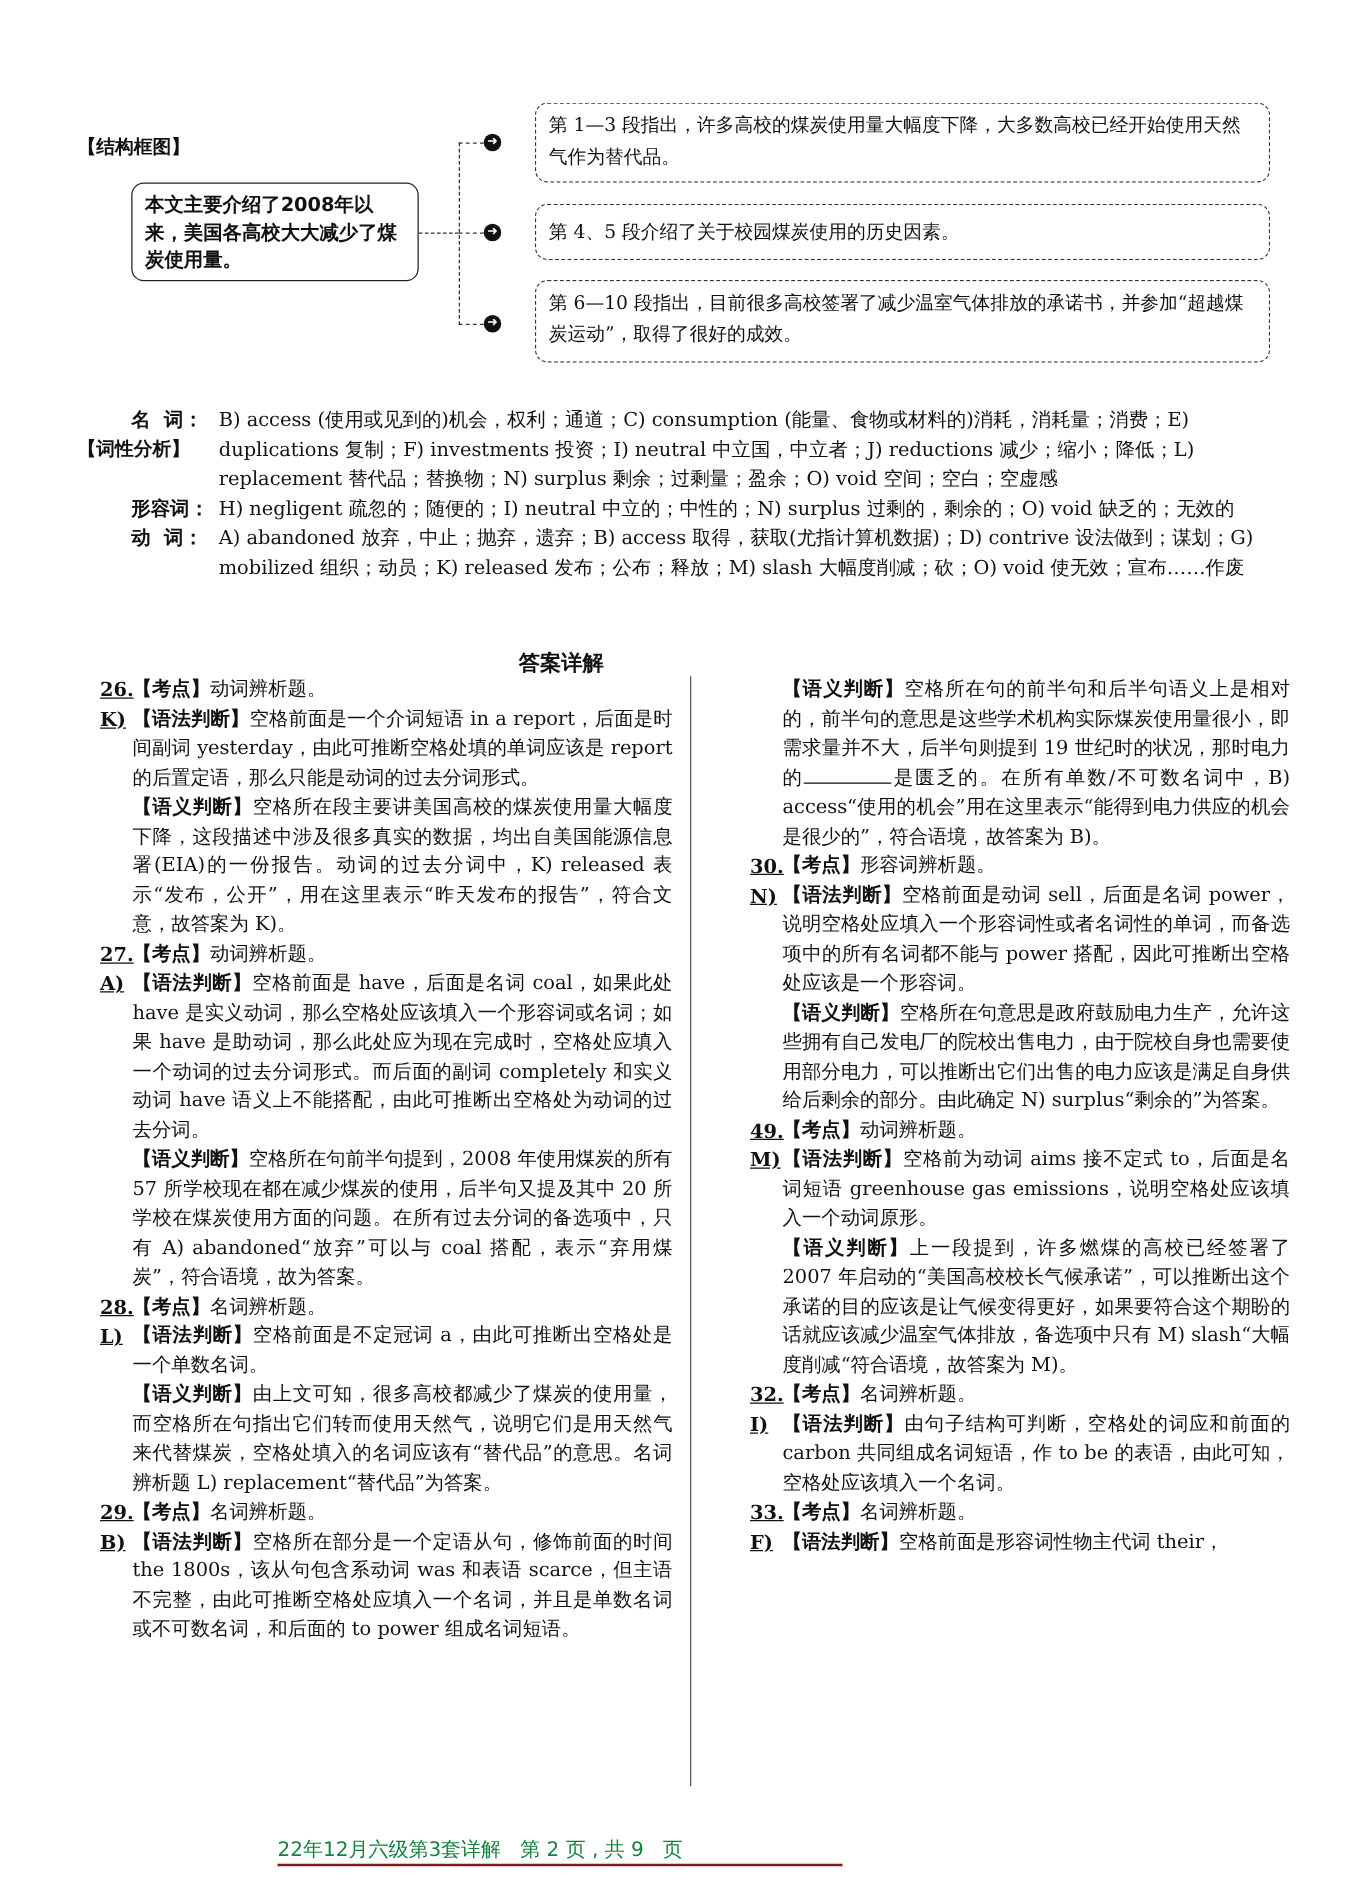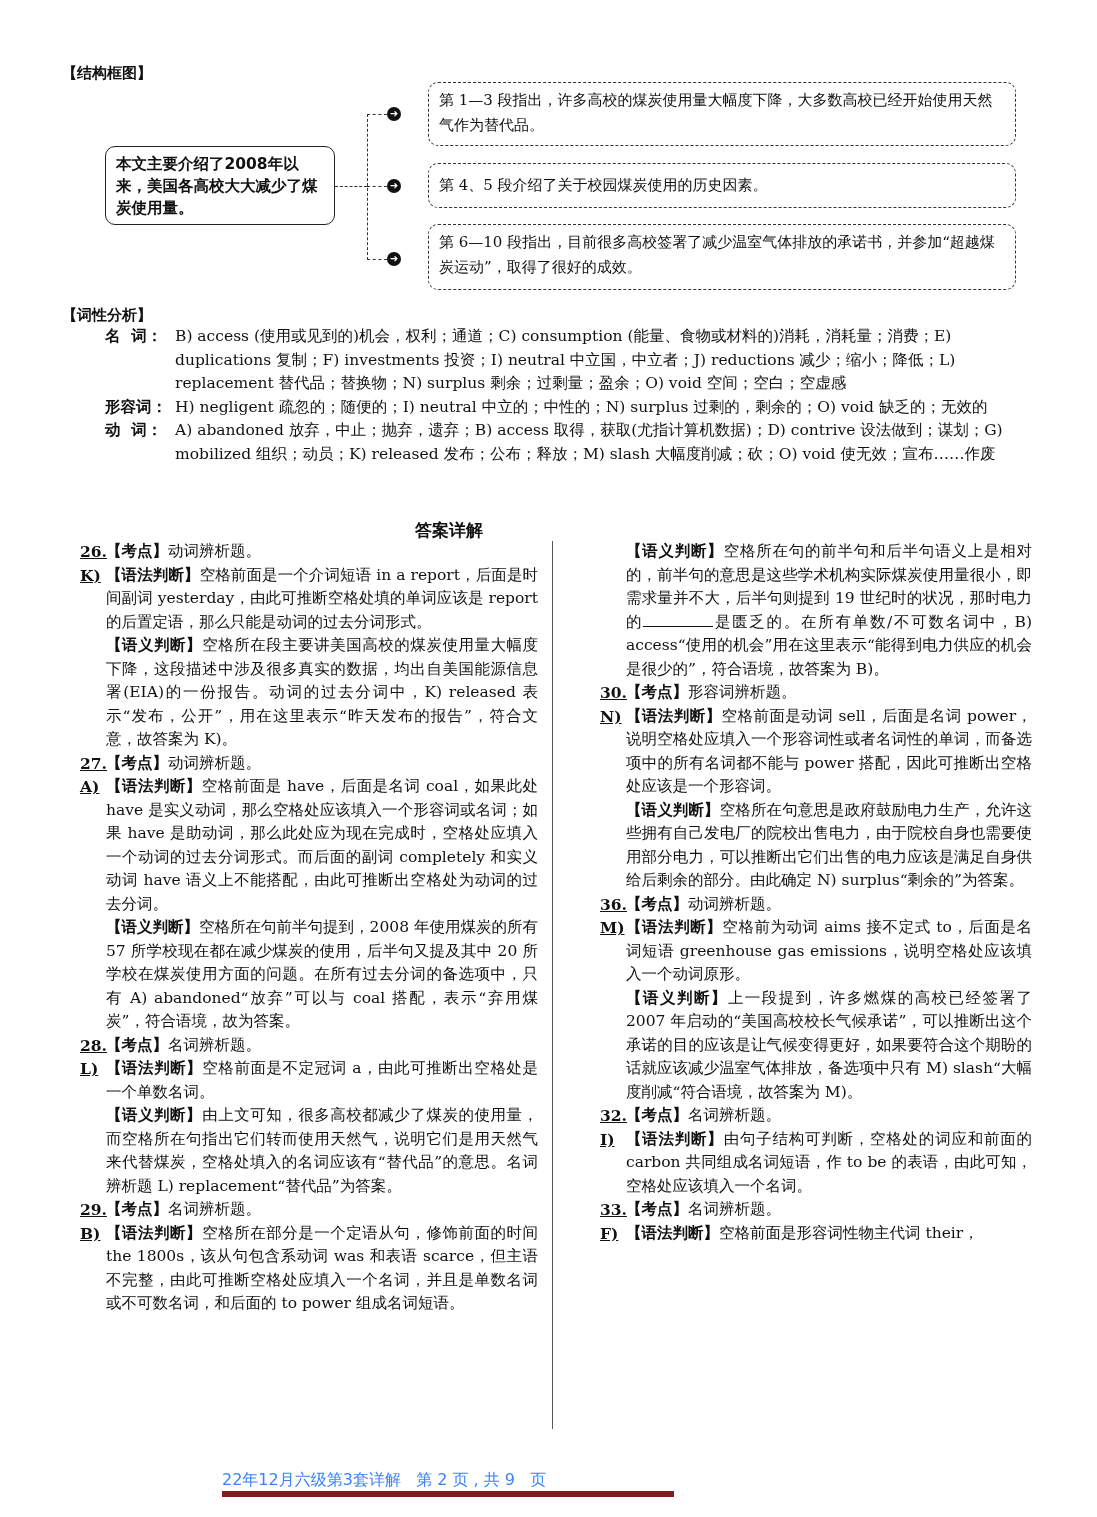--- a/index.html
+++ b/index.html
@@ -1,19 +1,19 @@
 <!DOCTYPE html>
 <html><head>
 <meta charset="utf-8">
 <style>
   html, body { margin: 0; padding: 0; background: #ffffff; }
   body { width: 1097px; height: 1517px; position: relative; overflow: hidden;
          font-family: "DejaVu Serif", "Liberation Serif", serif; color: #111; }
   .sec-title { position: absolute; font-family: "DejaVu Sans", "Liberation Sans", sans-serif;
-               font-weight: bold; font-size: 15px; color: #111; letter-spacing: 0px; }
+               font-weight: bold; font-size: 15px; color: #111; letter-spacing: 0px; margin-top: 44px; }
 
   
   .main-box { position: absolute; left: 105px; top: 146px; width: 230px; height: 79px;
               border: 1.5px solid #222; border-radius: 10px; box-sizing: border-box;
               padding: 6px 10px; font-family: "DejaVu Sans", "Liberation Sans", sans-serif;
               font-weight: bold; font-size: 15.5px; line-height: 22px; color: #111; }
   .dash-h { position: absolute; border-top: 1.5px dashed #333; height: 0; }
   .dash-v { position: absolute; border-left: 1.5px dashed #333; width: 0; }
   .arrow { position: absolute; width: 14px; height: 14px; border-radius: 50%; background: #111;
            color: #fff; font-size: 10px; line-height: 14px; text-align: center;
@@ -36,23 +36,23 @@
   .col.left { left: 80px; width: 458px; }
   .col.right { left: 600px; width: 432px; }
   .divider { position: absolute; left: 552px; top: 541px; width: 1px; height: 888px; background: #555; }
   .q-head { display: flex; }
   .q-num { width: 26px; flex: none; font-weight: bold; text-decoration: underline; }
   .q-body { flex: 1; text-align: justify; }
   .tag { font-family: "DejaVu Sans", sans-serif; font-weight: bold; }
   .para { padding-left: 26px; text-align: justify; }
   .blank { display: inline-block; width: 70px; border-bottom: 1px solid #111; height: 14px; vertical-align: baseline; }
 
-  .footer { position: absolute; left: 222px; top: 1470px; width: 452px; border-bottom: 6px solid #7f1d1d;
+  .footer { position: absolute; left: 222px; top: 1470px; width: 452px; border-bottom: 2px solid #7f1d1d;
             font-family: "DejaVu Sans", "Liberation Sans", sans-serif; font-size: 16px;
-            color: #3b82f6; padding-bottom: 0px; white-space: pre; }
+            color: #15803d; padding-bottom: 0px; white-space: pre; }
 </style>
 </head>
 <body>
 
 <div class="sec-title" style="left:62px; top:64px;">【结构框图】</div>
 
 <div class="main-box">
   <span>本文主要介绍了2008年以来，美国各高校大大减少了煤炭使用量。</span>
 </div>
 
@@ -144,21 +144,21 @@
     <span class="q-num">30.</span>
     <span class="q-body"><span class="tag">【考点】</span><span>形容词辨析题。</span></span>
   </div>
   <div class="q-head">
     <span class="q-num">N)</span>
     <span class="q-body"><span class="tag">【语法判断】</span><span>空格前面是动词 sell，后面是名词 power，说明空格处应填入一个形容词性或者名词性的单词，而备选项中的所有名词都不能与 power 搭配，因此可推断出空格处应该是一个形容词。</span></span>
   </div>
   <div class="para"><span class="tag">【语义判断】</span><span>空格所在句意思是政府鼓励电力生产，允许这些拥有自己发电厂的院校出售电力，由于院校自身也需要使用部分电力，可以推断出它们出售的电力应该是满足自身供给后剩余的部分。由此确定 N) surplus“剩余的”为答案。</span></div>
 
   <div class="q-head">
-    <span class="q-num">36.</span>
+    <span class="q-num">49.</span>
     <span class="q-body"><span class="tag">【考点】</span><span>动词辨析题。</span></span>
   </div>
   <div class="q-head">
     <span class="q-num">M)</span>
     <span class="q-body"><span class="tag">【语法判断】</span><span>空格前为动词 aims 接不定式 to，后面是名词短语 greenhouse gas emissions，说明空格处应该填入一个动词原形。</span></span>
   </div>
   <div class="para"><span class="tag">【语义判断】</span><span>上一段提到，许多燃煤的高校已经签署了 2007 年启动的“美国高校校长气候承诺”，可以推断出这个承诺的目的应该是让气候变得更好，如果要符合这个期盼的话就应该减少温室气体排放，备选项中只有 M) slash“大幅度削减“符合语境，故答案为 M)。</span></div>
 
   <div class="q-head">
     <span class="q-num">32.</span>

